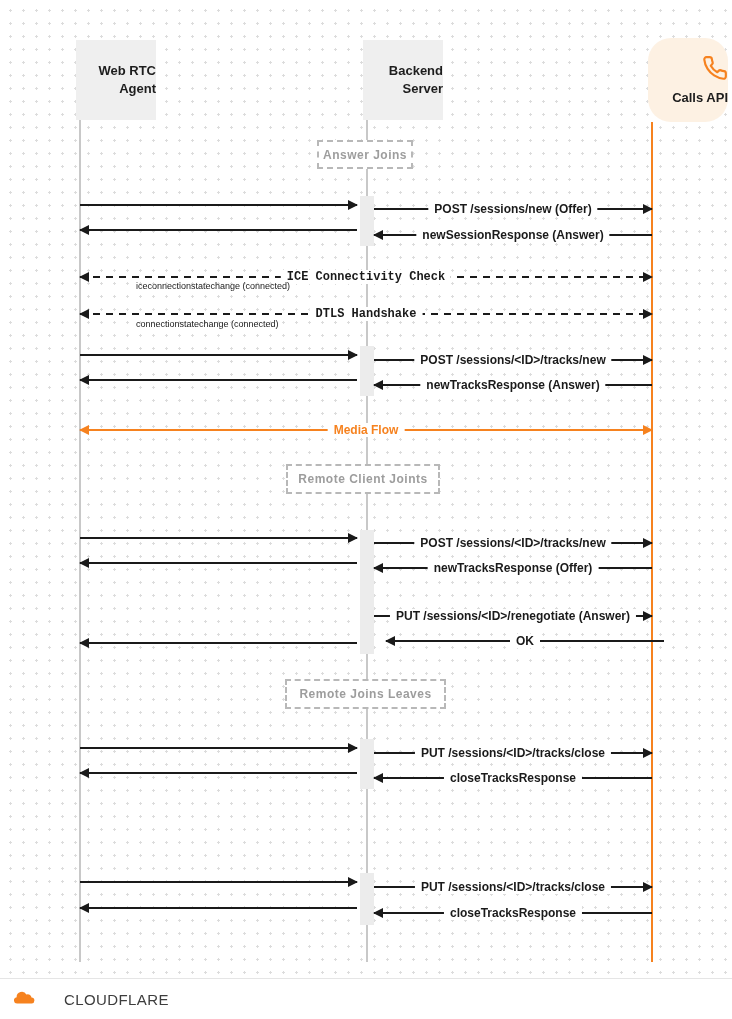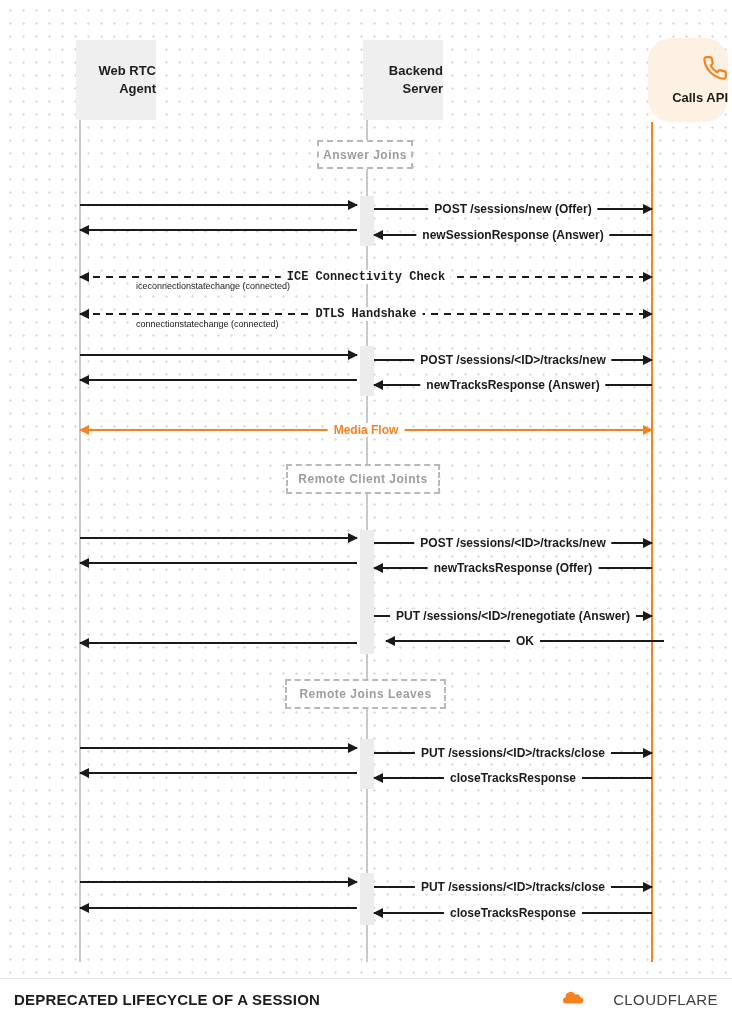--- a/index.html
+++ b/index.html
@@ -151,21 +151,20 @@
   <div class="msg r" style="left:80px;top:881px;width:277px"></div>
   <div class="msg r" style="left:374px;top:886px;width:278px">
     <span class="lbl">PUT /sessions/&lt;ID&gt;/tracks/close</span>
   </div>
   <div class="msg l" style="left:80px;top:907px;width:277px"></div>
   <div class="msg l" style="left:374px;top:912px;width:278px">
     <span class="lbl">closeTracksResponse</span>
   </div>
 
   <div class="footer">
-    <div class="footer-title">DEPRECATED LIFECYCLE OF A SESSION</div>
     <div class="brand">
       <span>
         <svg width="22" height="13" viewBox="0 0 24 14">
           <path fill="#f6821f" d="M19.4 13.5H3.4a3.4 3.4 0 0 1-.5-6.77 5.6 5.6 0 0 1 10.6-2.9 3.9 3.9 0 0 1 5.6 3.1 3.3 3.3 0 0 1 .3 6.57z"></path>
         </svg>
       </span>
       <span class="brand-text">CLOUDFLARE</span>
     </div>
   </div>
 

